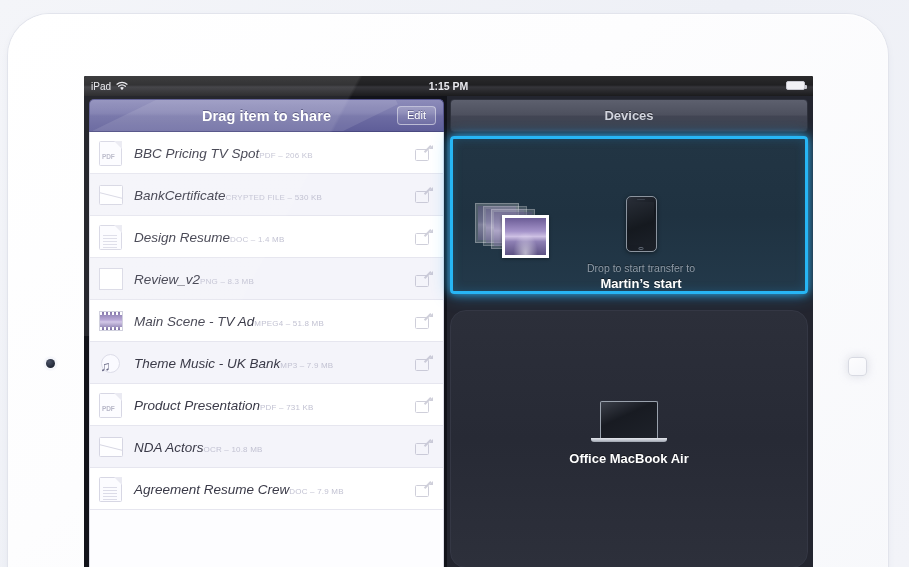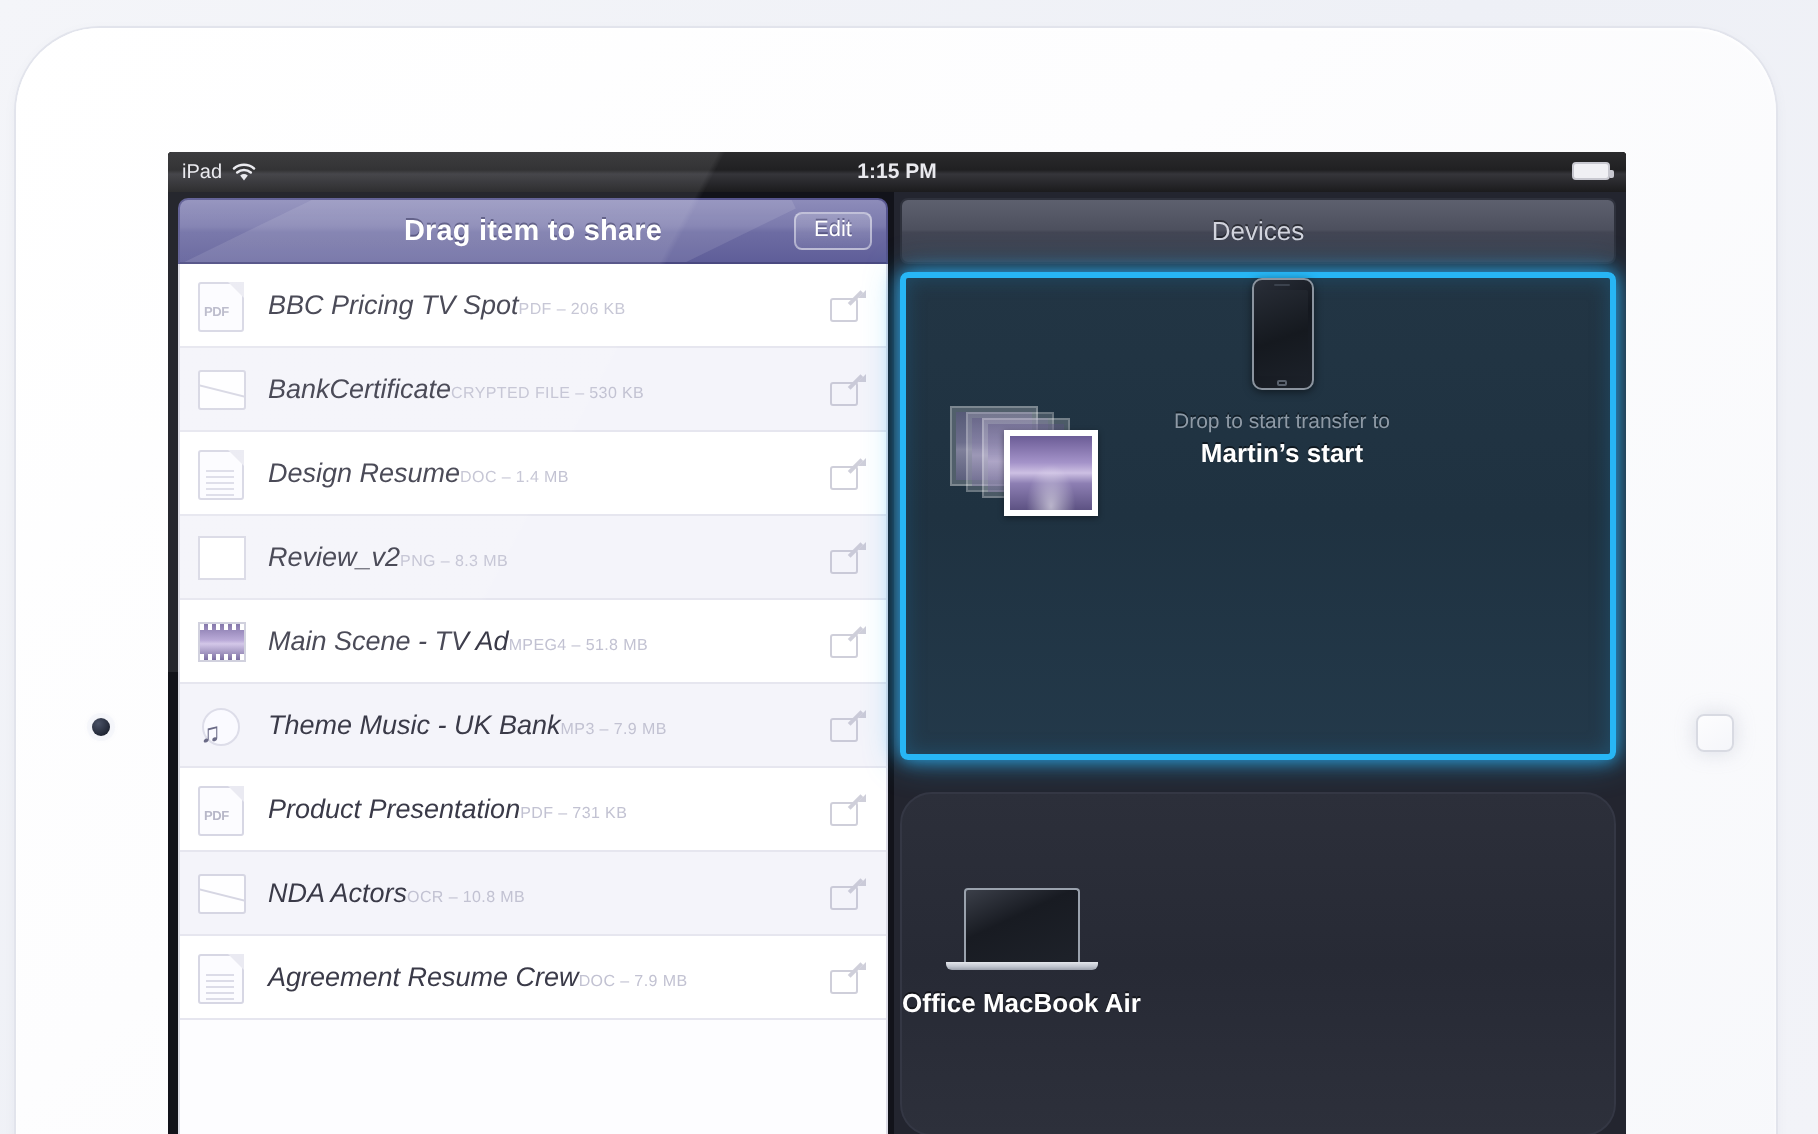--- a/index.html
+++ b/index.html
@@ -391,41 +391,42 @@
 
   #devices-header {
     height: 33px;
     flex: 0 0 auto;
     border-radius: 4px;
     background: linear-gradient(to bottom, #5d606e 0%, #4d505e 48%, #434654 52%, #393c48 100%);
     border: 1px solid #2e313c;
     display: flex;
     align-items: center;
     justify-content: center;
+    font-weight: bold;
   }
   #devices-header-title {
     font-size: 13px;
     color: #d2d4dd;
     text-shadow: 0 -1px 0 rgba(0,0,0,0.45);
   }
 
   #device-iphone-slot {
     position: relative;
     margin-top: 4px;
-    height: 244px;
+    height: 158px;
     flex: 0 0 auto;
     border-radius: 4px;
     background: linear-gradient(to bottom, #223544 0%, #1f3241 50%, #23394a 100%);
     border: 3px solid #27b6f5;
     box-shadow:
       0 0 9px rgba(42,180,248,0.85),
       0 0 18px rgba(42,180,248,0.45),
       inset 0 0 10px rgba(30,120,170,0.35);
     display: flex;
-    align-items: flex-start;
+    align-items: flex-end;
     justify-content: center;
     padding-left: 24px;
   }
 
   
   #drag-stack {
     position: absolute;
     left: 22px;
     top: 62px;
     width: 80px;
@@ -512,20 +513,21 @@
 
   #device-mac-slot {
     position: relative;
     margin-top: 16px;
     flex: 1 1 auto;
     border-radius: 16px;
     background: linear-gradient(to bottom, #2c2f3a 0%, #272a35 50%, #2d303b 100%);
     border: 1px solid #343744;
     display: flex;
     align-items: center;
+    justify-content: center;
   }
   #mac-target {
     display: flex;
     flex-direction: column;
     align-items: center;
     margin-top: -12px;
   }
   .mac-lid {
     width: 58px;
     height: 37px;

